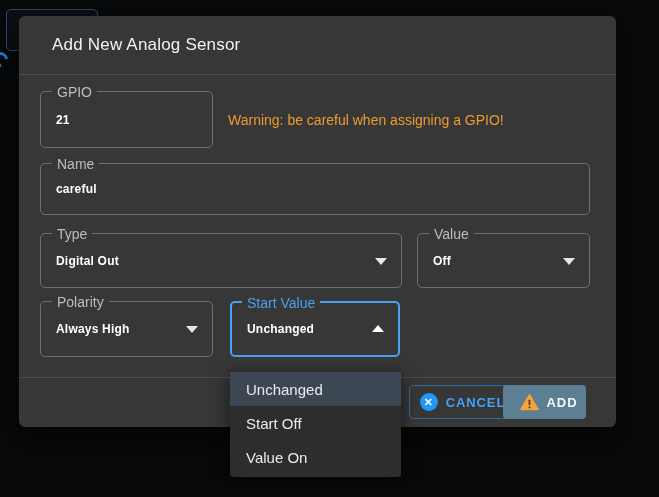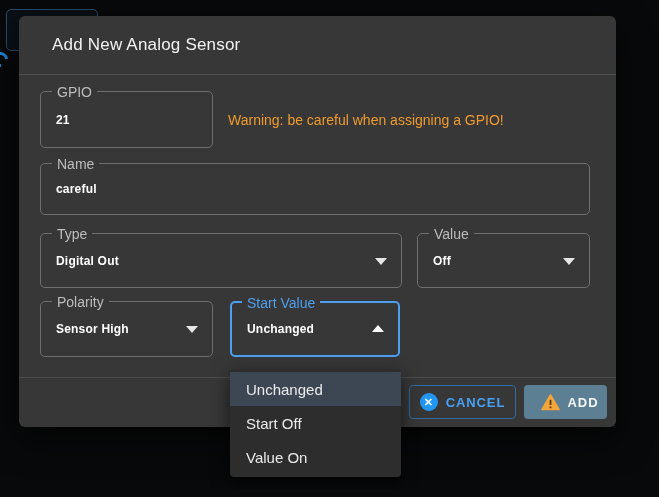--- a/index.html
+++ b/index.html
@@ -39,21 +39,21 @@
     align-items:center; font-size:14px; font-weight:500; color:#ef9b2f; }
 
   
   .footer-divider { position:absolute; left:0; right:0; top:361px; border-top:1px solid #4c4c4c; }
   .btn { position:absolute; top:369px; height:34px; border-radius:4px; display:flex;
     align-items:center; justify-content:center; gap:8px; cursor:pointer;
     font-size:13px; font-weight:700; letter-spacing:.9px; }
   .btn-cancel { left:390px; width:107px; background:transparent; border:1px solid #2d6da3; color:#45a1f5; }
   .cancel-icon { width:18px; height:18px; border-radius:50%; background:#2196f3; color:#eef6ff;
     display:flex; align-items:center; justify-content:center; font-size:11px; font-weight:700; line-height:1; }
-  .btn-add { left:505px; width:83px; background:#5d7f93; border:none; color:#f4f7f9;padding-left:8px; }
+  .btn-add { left:484px; width:83px; background:#5d7f93; border:none; color:#f4f7f9;padding-left:8px; }
 
   
   .menu { position:absolute; left:230px; top:369px; width:171px; background:#2d2d2d;
     border-radius:4px; box-shadow:0 6px 18px rgba(0,0,0,.6); padding:3px 0; z-index:10; }
   .menu-item { height:34px; display:flex; align-items:center; padding-left:16px;
     font-size:15px; color:#ebebeb; cursor:pointer; }
   .menu-item.selected { background:#3d4753; }
 </style>
 </head>
 <body>
@@ -89,21 +89,21 @@
     </div>
 
     <div class="field" style="left:398px; top:217px; width:173px; height:55px;">
       <span class="flabel">Value</span>
       <span class="fvalue">Off</span>
       <span class="arrow down"></span>
     </div>
 
     <div class="field" style="left:21px; top:285px; width:173px; height:56px;">
       <span class="flabel">Polarity</span>
-      <span class="fvalue">Sensor High</span>
+      <span class="fvalue">Always High</span>
       <span class="arrow down"></span>
     </div>
 
     <div class="field focused" style="left:211px; top:285px; width:170px; height:56px;">
       <span class="flabel">Start Value</span>
       <span class="fvalue">Unchanged</span>
       <span class="arrow up"></span>
     </div>
 
     <div class="footer-divider"></div>

